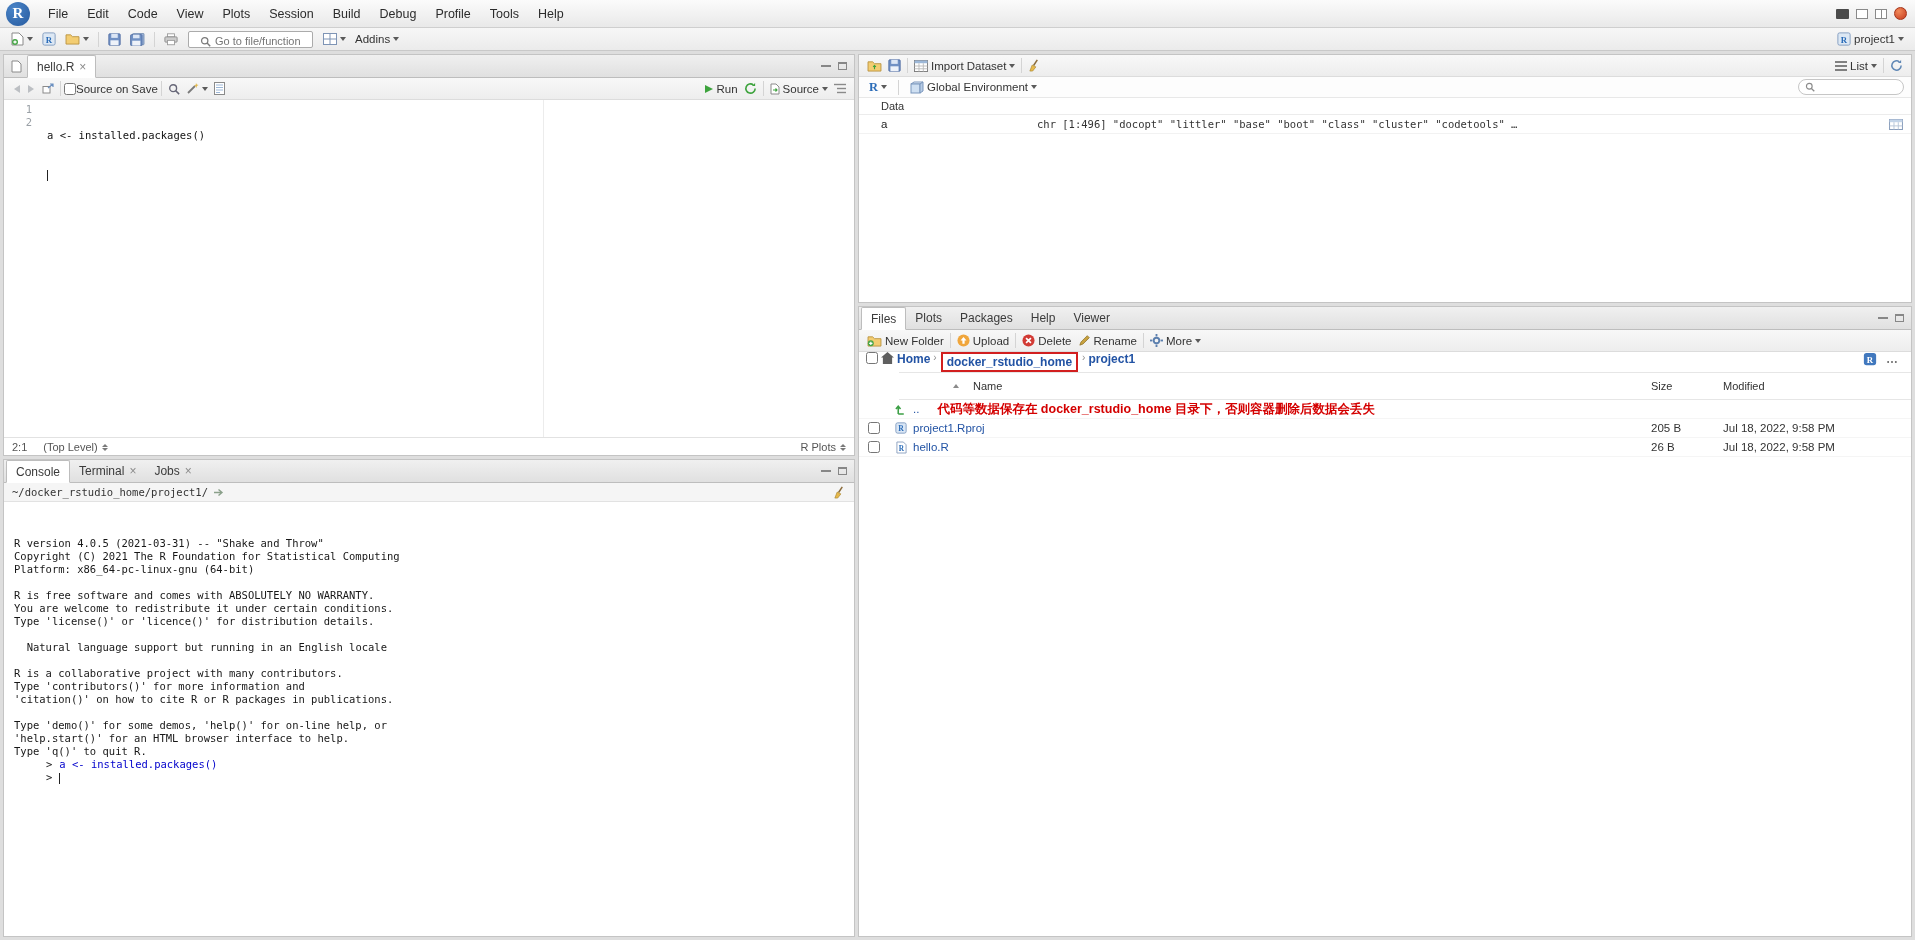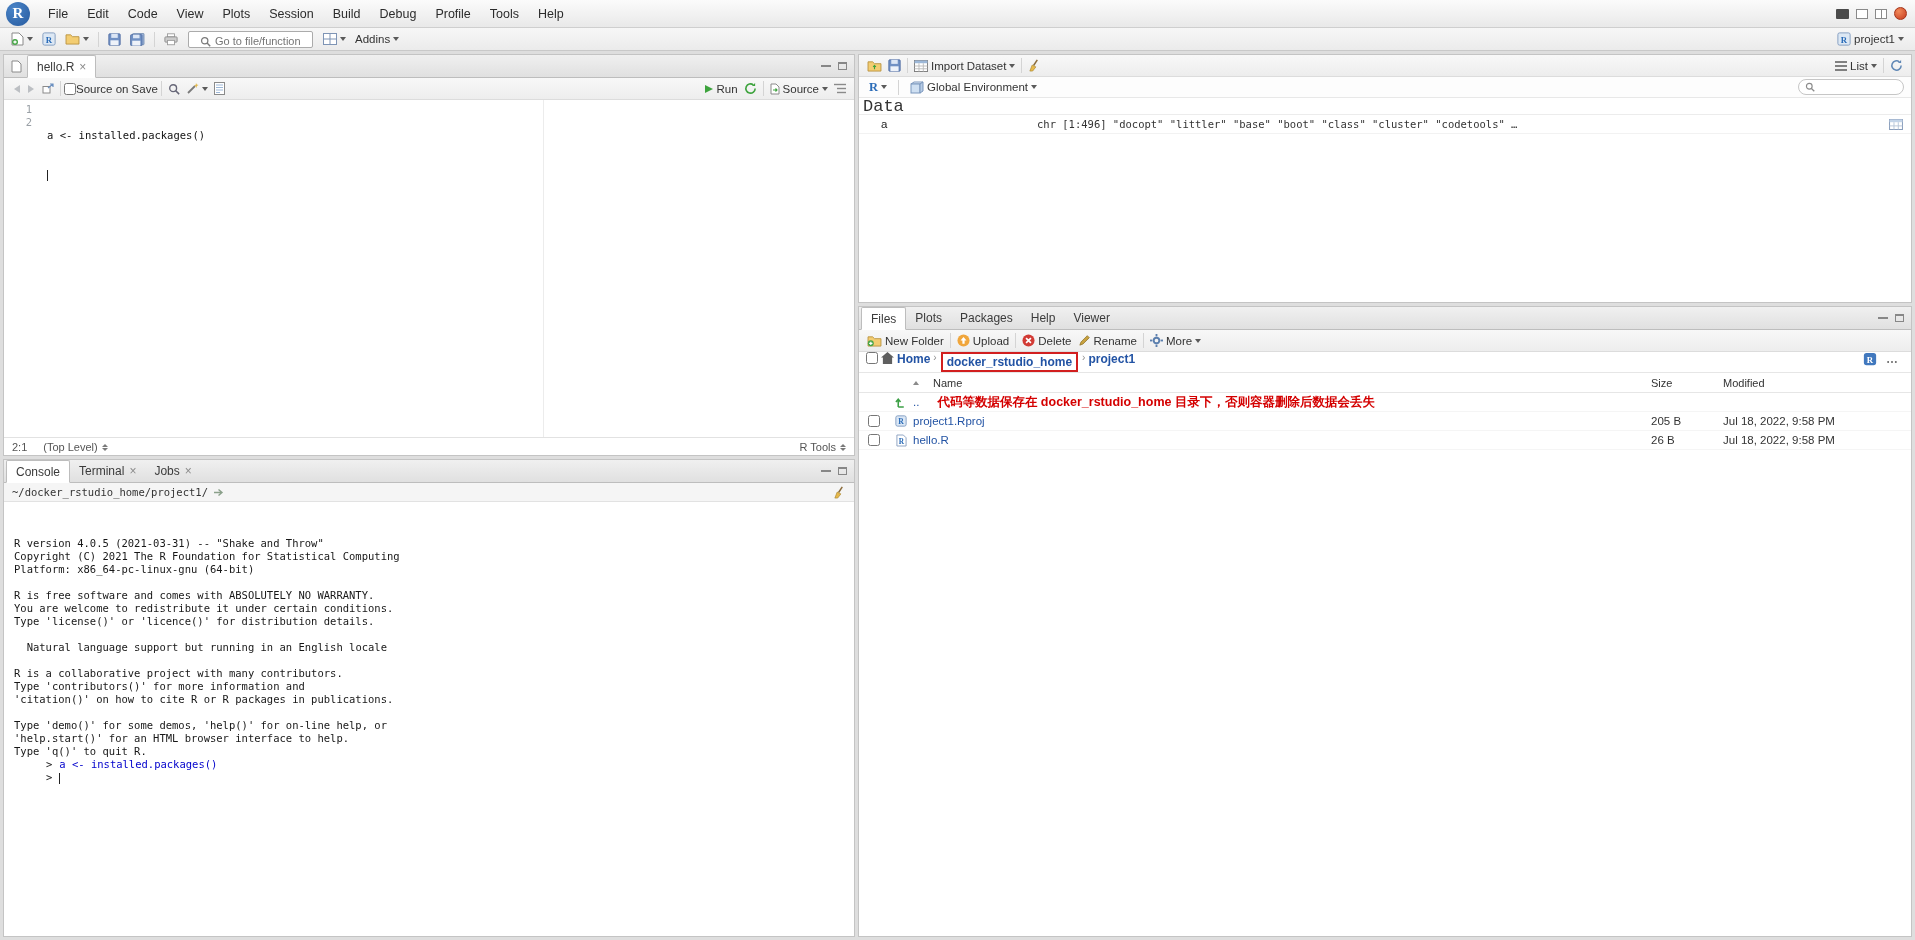--- a/index.html
+++ b/index.html
@@ -102,41 +102,41 @@
   .console-line { height:13px;margin-left:32px; }
   .console-line .cursor { margin-left:7px; }
 
   
   .env-row2 { height:21px; flex-shrink:0; display:flex; align-items:center; gap:5px; padding:0 7px;
     border-bottom:1px solid #e8e8e8; background:#fdfdfd; font-size:11.5px; }
   .r-letter { color:#2b6cb8; font-weight:bold; font-size:12.5px; font-family:"Liberation Serif", serif; }
   .search-box { margin-left:auto; display:flex; align-items:center; gap:4px; width:106px; height:16px;
     border:1px solid #c6c6c6; border-radius:8px; background:#fff; padding:0 6px; }
   .search-box input { border:0; outline:0; width:100%; font-size:10.5px; background:transparent; }
-  .env-section { height:17px; line-height:17px; flex-shrink:0; padding-left:4px; font-size:17px; color:#333;
-    border-bottom:1px solid #ececec; background:#fff;font-family:Liberation Mono, monospace; }
+  .env-section { height:17px; line-height:17px; flex-shrink:0; padding-left:22px; font-size:11px; color:#333;
+    border-bottom:1px solid #ececec; background:#fff; }
   .env-datarow { height:19px; flex-shrink:0; display:flex; align-items:center; border-bottom:1px solid #f2f2f2; font-size:11.5px; }
   .env-name { width:178px; padding-left:22px; color:#222; }
   .env-value { flex:1; font-family:"DejaVu Sans Mono", monospace; font-size:10.5px; color:#333;
     white-space:nowrap; overflow:hidden; }
   .env-action { padding:0 8px; }
   .fill { flex:1; background:#fff; }
 
   
   .breadcrumb { height:20px; flex-shrink:0; display:flex; align-items:flex-start; gap:3px; padding:0 7px;
     background:#fff; font-size:12px; }
   .crumb { color:#2253a4; font-weight:bold; }
   .crumb-sep { color:#909090; font-size:10px; }
   .crumb-sep::before { content:"›"; }
   .red-box { border:2px solid #d21f1f; padding:1px 4px; margin:0 1px; }
   .bc-right { margin-left:auto; display:flex; align-items:center; gap:9px; padding-right:5px; }
   .ellipsis-icon { color:#777; letter-spacing:1px; font-weight:bold; }
   .ellipsis-icon::before { content:"…"; }
-  .files-header { height:21px; flex-shrink:0; display:flex; align-items:center;
-    border-top:1px solid #e6e6e6; border-bottom:1px solid #e6e6e6; font-size:11px; color:#333; background:#fff; }
+  .files-header { height:28px; flex-shrink:0; display:flex; align-items:center;
+    border-top:1px solid #e6e6e6; border-bottom:1px solid #e6e6e6; font-size:11px; color:#333; background:#fff;margin-left:40px; }
   .files-row { height:19px; flex-shrink:0; display:flex; align-items:center; border-bottom:1px solid #f5f5f5; font-size:11.5px; }
   .fcol-check { width:30px; display:flex; justify-content:center; }
   .fcol-icon { width:24px; display:flex; justify-content:center; }
   .fcol-name { flex:1; display:flex; align-items:center; gap:10px; overflow:hidden; white-space:nowrap; }
   .fcol-size { width:72px; }
   .fcol-mod { width:188px; }
   .file-link { color:#2253a4; }
   .annotation { color:#d40000; font-weight:bold; font-size:12.5px; margin-left:8px; }
   .sort-tri { width:0; height:0; border-left:3.5px solid transparent; border-right:3.5px solid transparent;
     border-bottom:4.5px solid #8a8a8a; display:inline-block; margin-right:4px; }
@@ -371,21 +371,21 @@
           <div class="code-line"><span class="cursor"></span></div>
         </div>
       </div>
       <div class="src-status">
         <span>2:1</span>
         <span><span>(Top Level)</span><span class="updown">
               <i class="u"></i>
               <i class="d"></i>
             </span></span>
         <span class="spacer"></span>
-        <span><span>R Tools</span><span class="updown">
+        <span><span>R Plots</span><span class="updown">
               <i class="u"></i>
               <i class="d"></i>
             </span></span>
       </div>
     </div>
 
     <div class="pane console-pane">
       <div class="tabbar">
         <div class="tab active">
             <span>Console</span>

